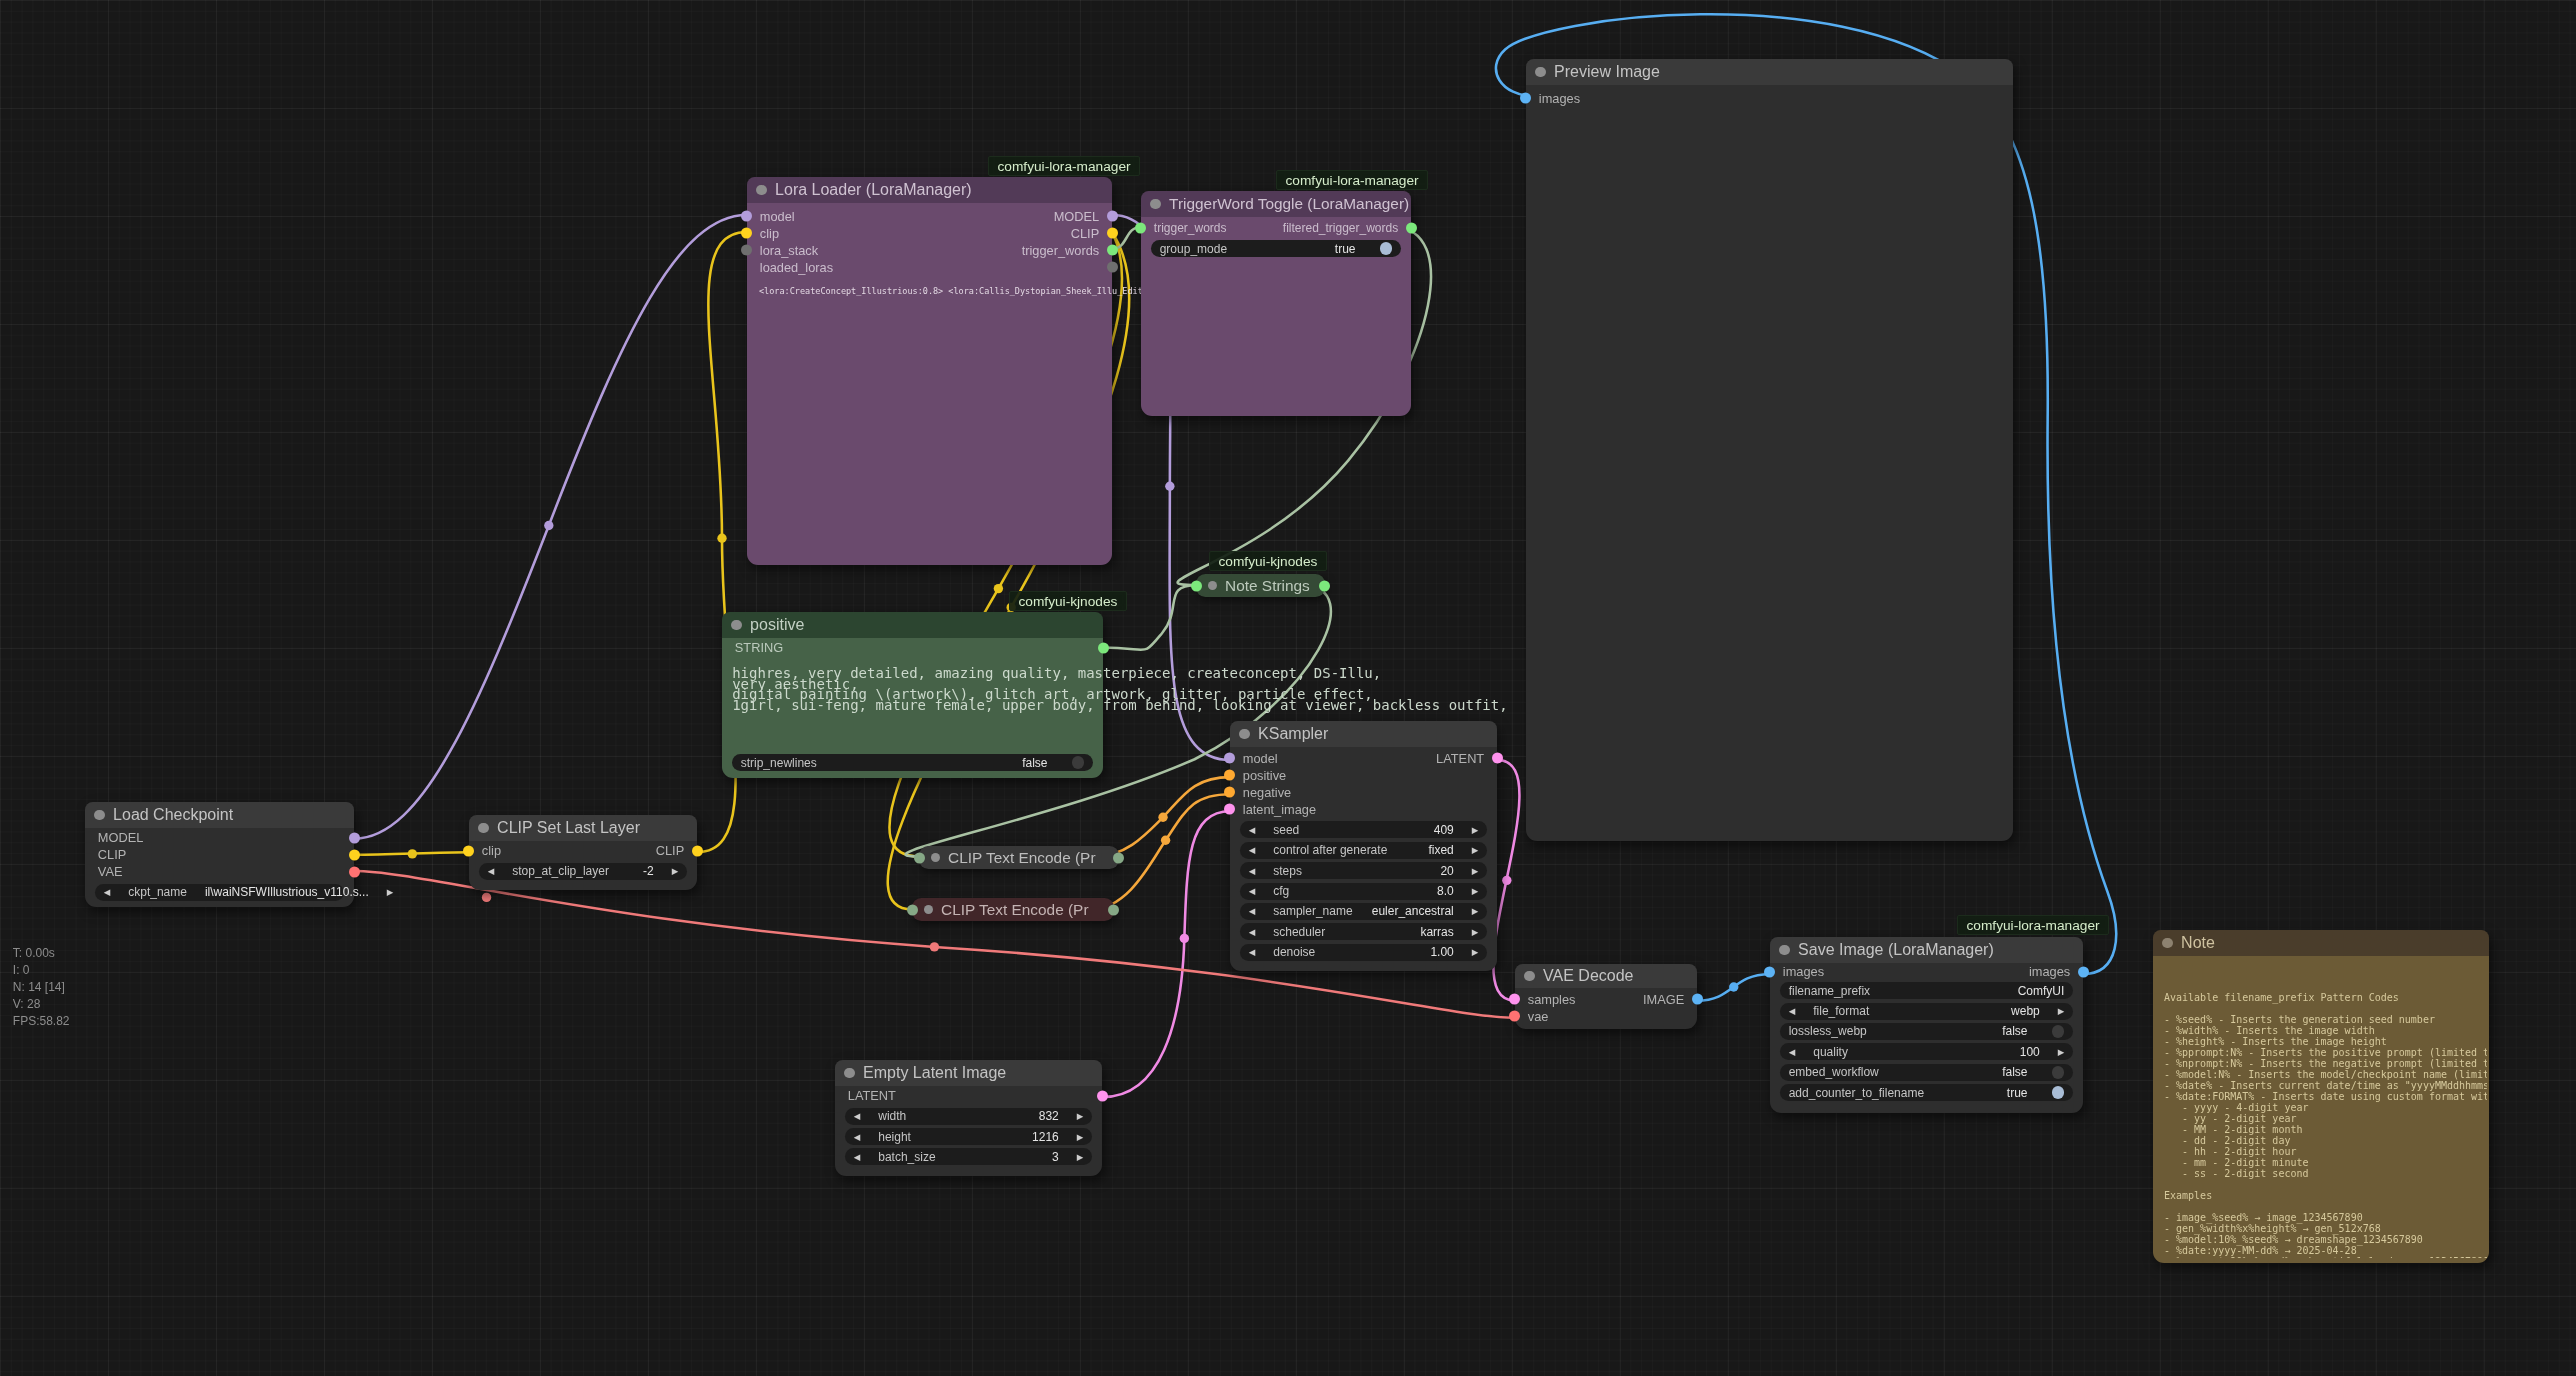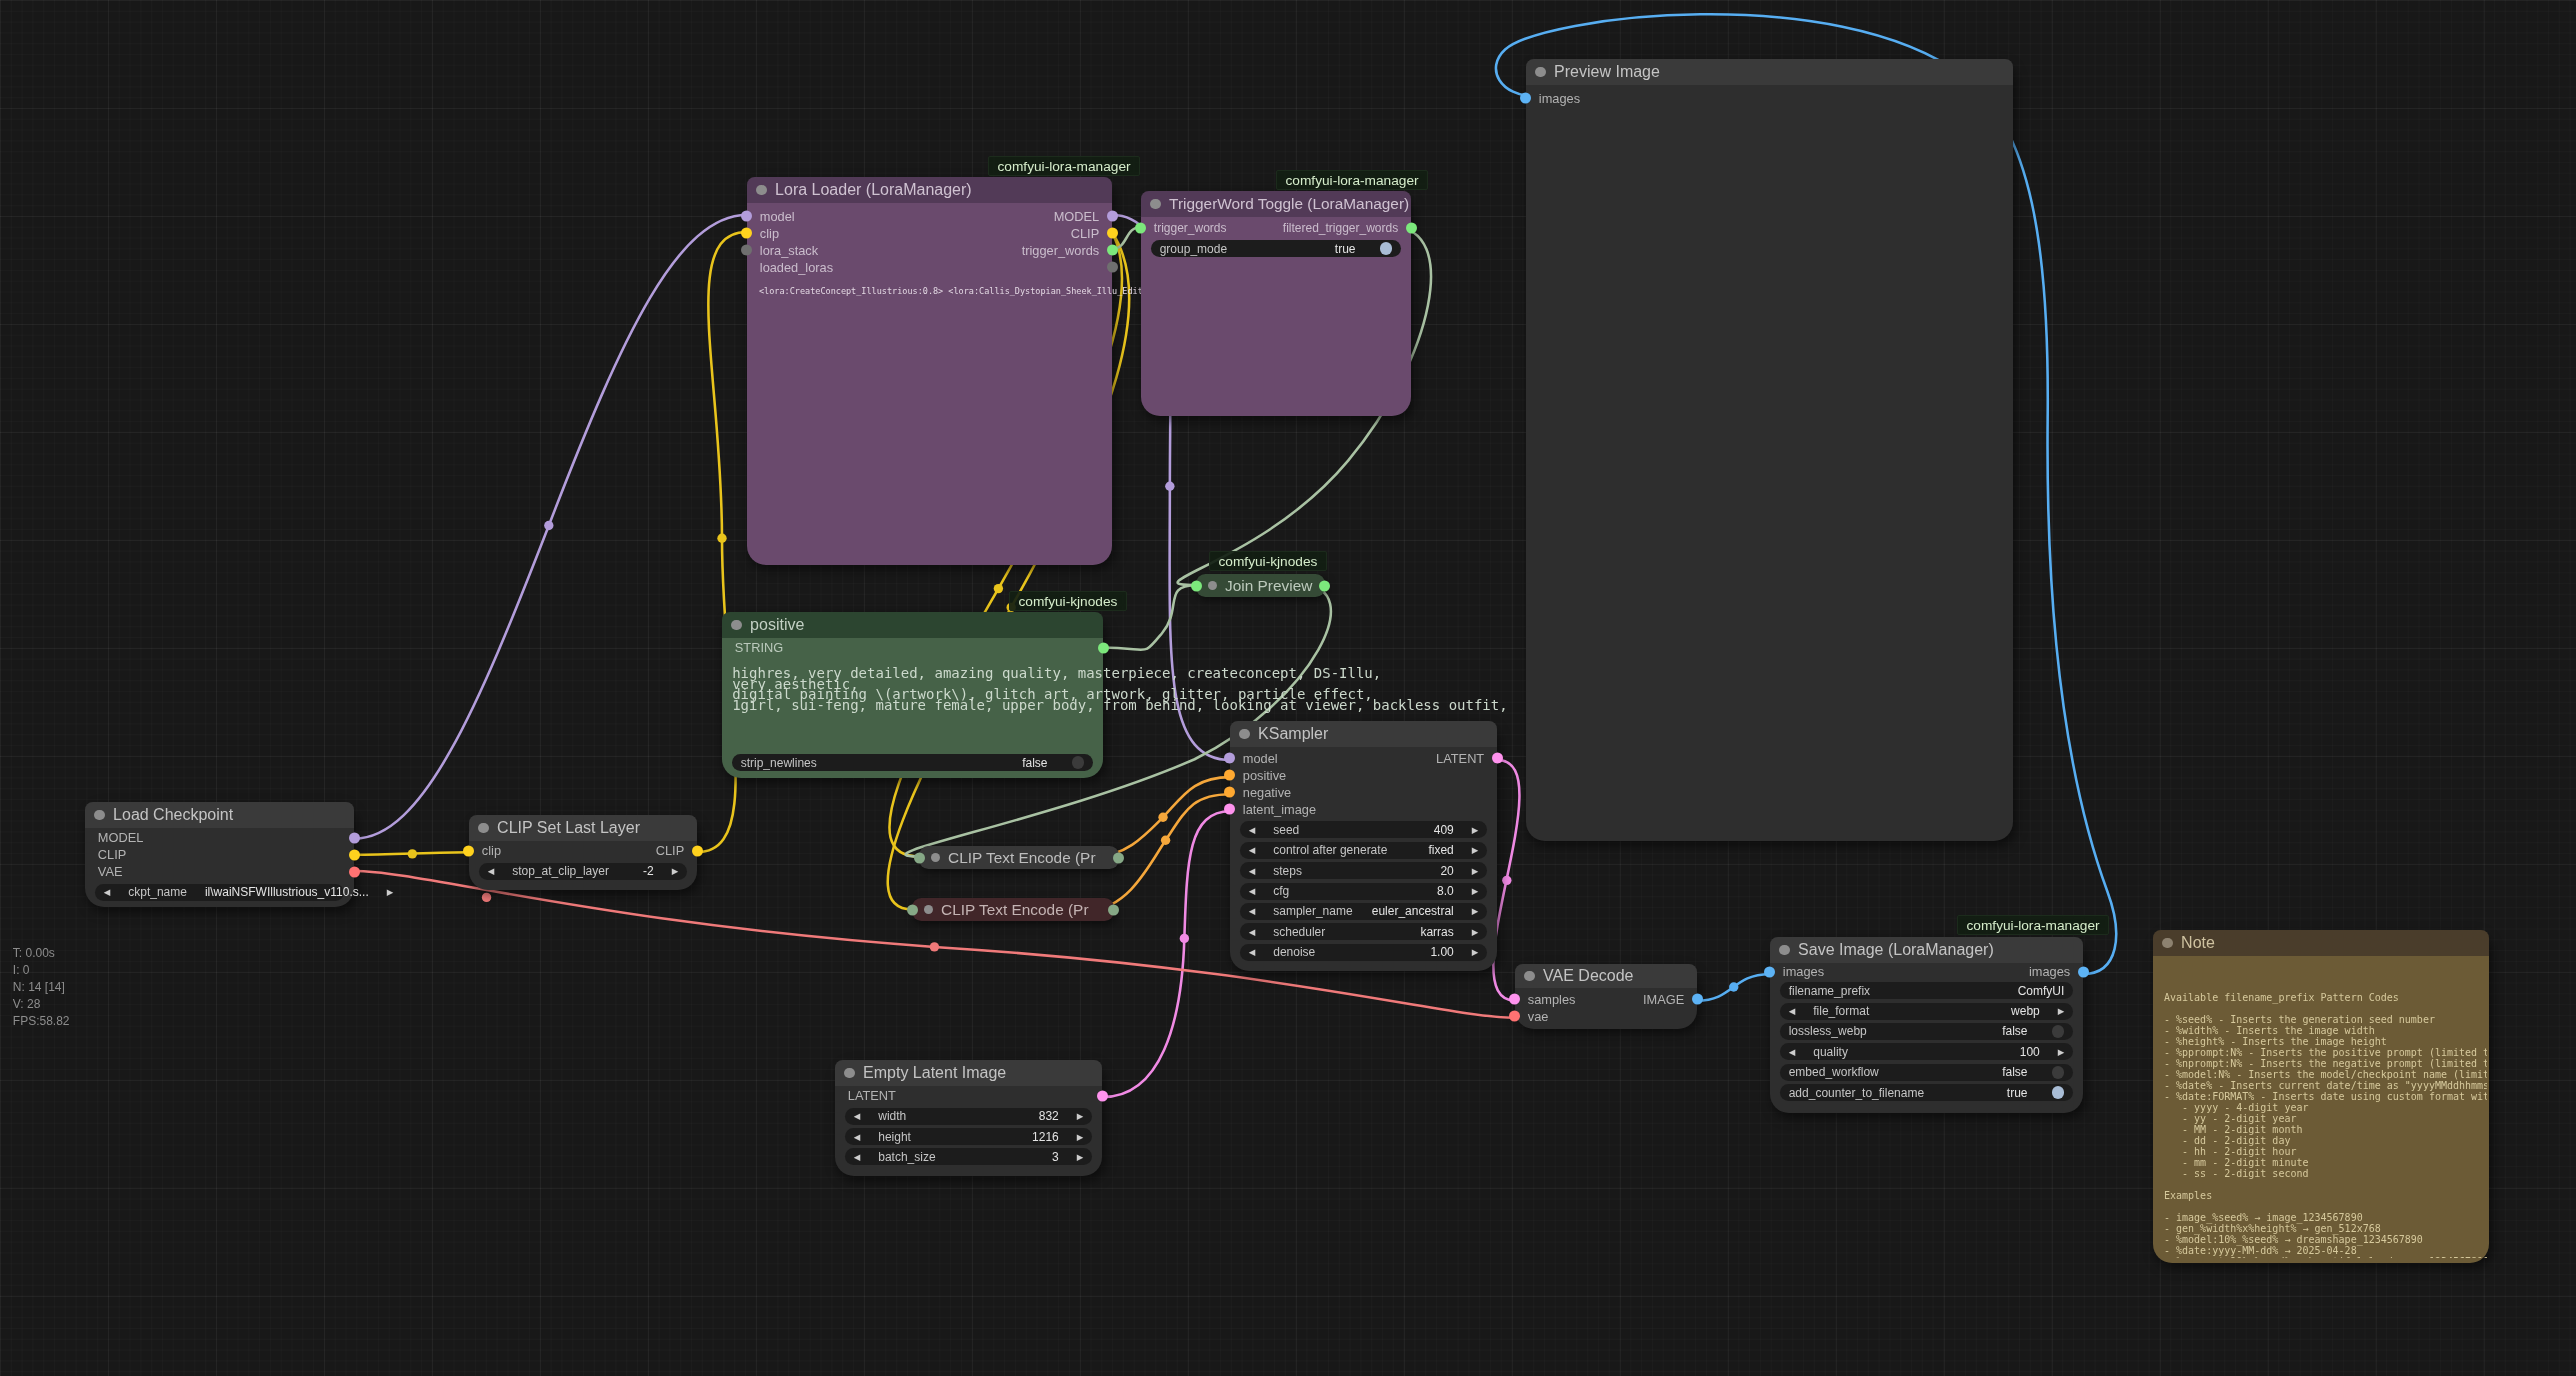--- a/index.html
+++ b/index.html
@@ -16,21 +16,21 @@
   }
   #wires{position:absolute;left:0;top:0;z-index:1;pointer-events:none;}
   #wires path{fill:none;stroke-width:3px;}
   .w-model{stroke:#b39ddb;} .w-clip{stroke:#e9c41c;} .w-vae{stroke:#f07a7a;}
   .w-cond{stroke:#f5a73b;} .w-latent{stroke:#f08ae4;} .w-image{stroke:#57aef2;}
   .w-string{stroke:#a9c2a3;}
   .ldot{stroke:none;}
   .d-model{fill:#b39ddb;} .d-clip{fill:#e9c41c;} .d-vae{fill:#f07a7a;}
   .d-cond{fill:#f5a73b;} .d-latent{fill:#f08ae4;} .d-image{fill:#57aef2;}
 
-  .node{position:absolute;z-index:2;border-radius:19px;box-shadow:2.6px 4.3px 10.2px rgba(0,0,0,.5);
+  .node{position:absolute;z-index:2;border-radius:11px;box-shadow:2.6px 4.3px 10.2px rgba(0,0,0,.5);
         background:var(--body,#2e2e2e);}
   .nhead{height:25.6px;border-radius:7.7px 7.7px 0 0;background:var(--head,#3a3a3a);
          display:flex;align-items:center;gap:8.5px;padding:0 9.4px;}
   .ndot{width:10.2px;height:10.2px;border-radius:50%;background:#8d8d8d;flex:0 0 auto;}
   .ntitle{color:#c4c4c4;font-size:16px;white-space:nowrap;}
   .gray{--head:#3a3a3a;--body:#2e2e2e;}
   .purple{--head:#523a57;--body:#6a4a6d;}
   .green{--head:#2c4530;--body:#466248;}
   .brown{--head:#4a3d2b;--body:#6c5b36;}
   .purple .ntitle{color:#cfc2d1;} .green .ntitle{color:#c2cfc3;} .brown .ntitle{color:#cfc2a0;}
@@ -256,21 +256,21 @@
         <span class="wlab">strip_newlines</span>
         <span class="wval">false</span>
         <span class="tgl off"></span>
       </div>
     </div>
 </div>
 
 <div class="cnode" style="left:1196px;top:574px;width:105px;background:#354a36;color:#bdcabd;">
   <span class="cdot in c-string"></span>
   <span class="ndot" style="width:9.4px;height:9.4px;"></span>
-  <span>Join Preview</span>
+  <span>Note Strings</span>
   <span class="cdot out c-string"></span>
 </div>
 
 <div class="cnode" style="left:919px;top:846px;width:176px;background:#383838;color:#bdbdbd;">
   <span class="cdot in" style="background:#86a886;"></span>
   <span class="ndot" style="width:9.4px;height:9.4px;"></span>
   <span style="white-space:nowrap;">CLIP Text Encode (Pr</span>
   <span class="cdot out" style="background:#86a886;"></span>
 </div>
 <div class="cnode" style="left:912px;top:898px;width:178px;background:#412629;color:#c3b3b3;">

